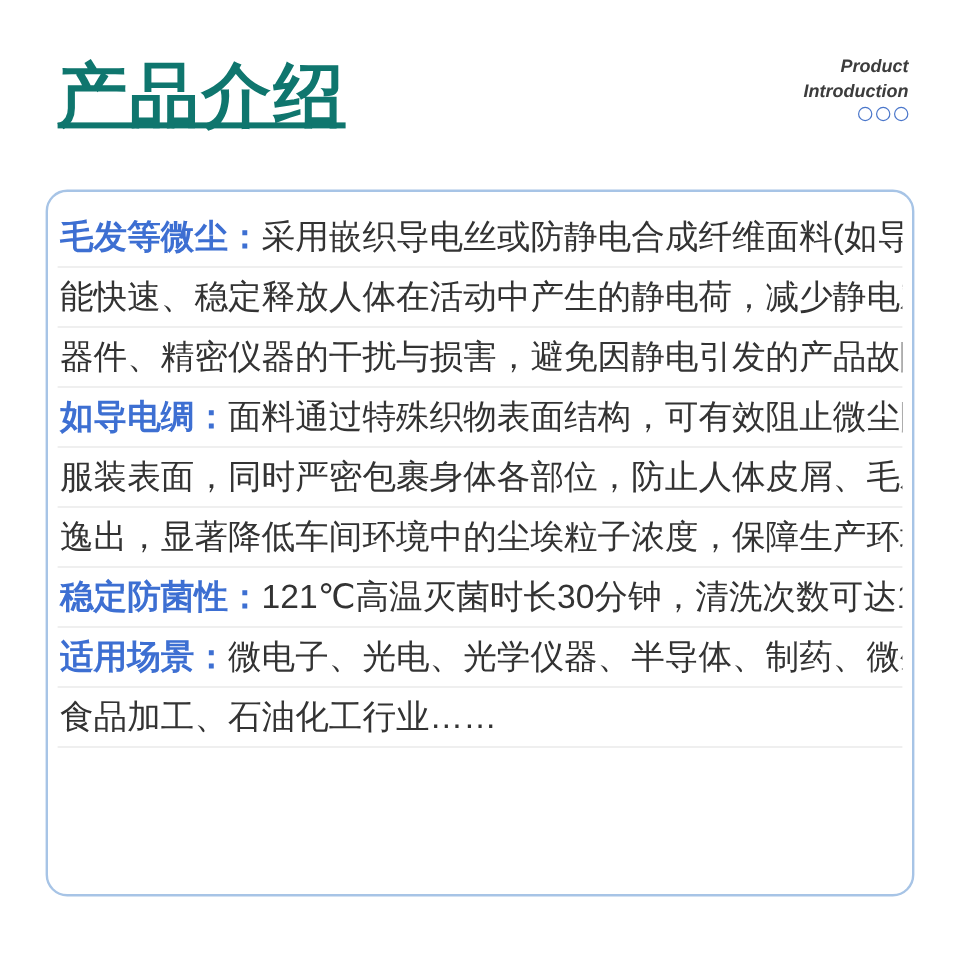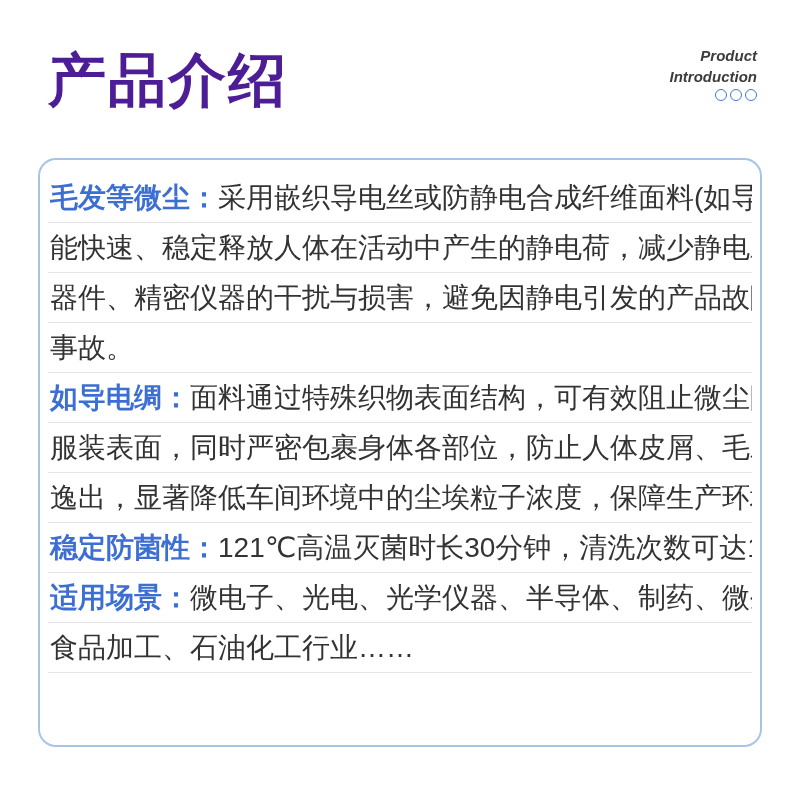--- a/index.html
+++ b/index.html
@@ -3,21 +3,21 @@
 <meta charset="utf-8">
 <style>
   * { margin:0; padding:0; box-sizing:border-box; }
   html,body { width:800px; height:800px; background:#ffffff; overflow:hidden;
               font-family:"Liberation Sans","DejaVu Sans",sans-serif; }
   .page { position:relative; width:800px; height:800px; background:#ffffff; }
 
   
   .header { position:absolute; left:0; top:0; width:800px; height:130px; }
   .title  { position:absolute; left:48px; top:48px; font-size:58px; font-weight:700;
-            color:#4c1d95; letter-spacing:2px; line-height:64px; }
+            color:#0f766e; letter-spacing:2px; line-height:64px;text-decoration:underline; }
   .sub    { position:absolute; right:43px; top:45px; text-align:right;
             font-style:italic; font-weight:600; color:#3c3c3c;
             font-size:15px; line-height:21px; }
   .dots   { position:absolute; right:43px; top:89px; display:flex; gap:3px;
             justify-content:flex-end; }
   .dot    { width:12px; height:12px; border:1.5px solid #4a76ca; border-radius:50%;
             background:transparent; }
 
   
   .card { position:absolute; left:38px; top:158px; width:724px; height:589px;
@@ -44,21 +44,20 @@
       <span class="dot"></span>
       <span class="dot"></span>
     </div>
   </div>
 
   <div class="card">
 
     <div class="line"><span class="lead">毛发等微尘：</span><span>采用嵌织导电丝或防静电合成纤维面料(如导电绸)，</span></div>
     <div class="line"><span>能快速、稳定释放人体在活动中产生的静电荷，减少静电对电子元</span></div>
     <div class="line"><span>器件、精密仪器的干扰与损害，避免因静电引发的产品故障或生产</span></div>
-    <div class="line"><span>事故。</span></div>
 
     <div class="line"><span class="lead">如导电绸：</span><span>面料通过特殊织物表面结构，可有效阻止微尘附着于</span></div>
     <div class="line"><span>服装表面，同时严密包裹身体各部位，防止人体皮屑、毛发等微尘</span></div>
     <div class="line"><span>逸出，显著降低车间环境中的尘埃粒子浓度，保障生产环境洁净度。</span></div>
 
     <div class="line"><span class="lead">稳定防菌性：</span><span>121℃高温灭菌时长30分钟，清洗次数可达100  次，</span></div>
 
     <div class="line"><span class="lead">适用场景：</span><span>微电子、光电、光学仪器、半导体、制药、微生物工程、</span></div>
     <div class="line"><span>食品加工、石油化工行业……</span></div>
 

